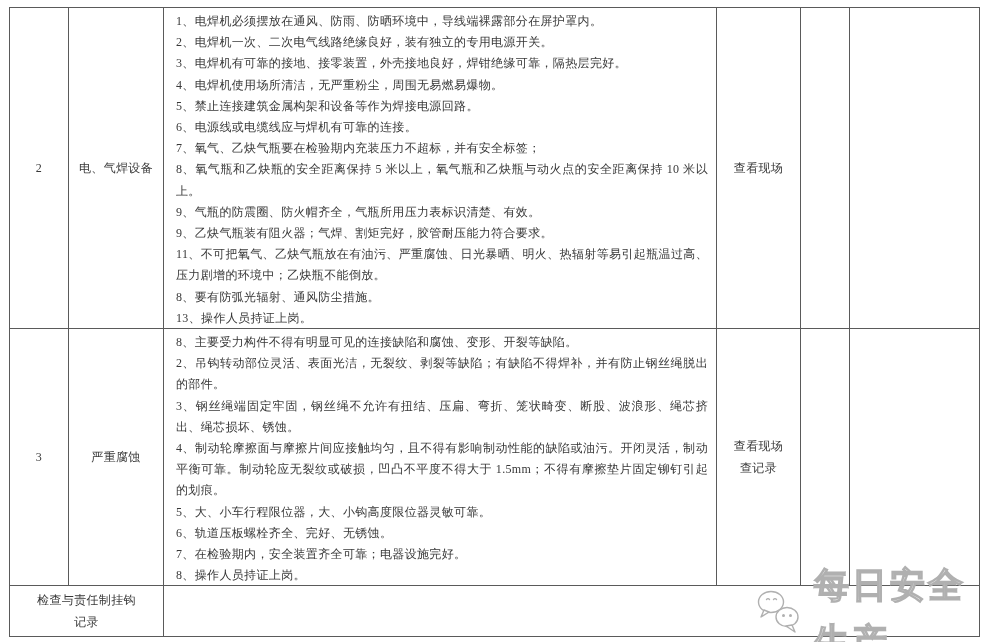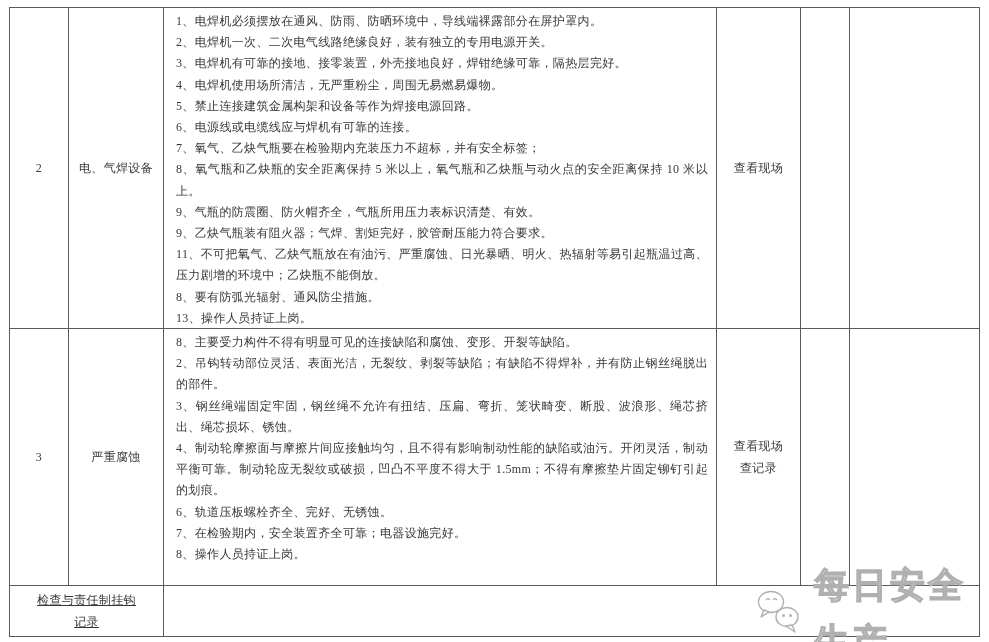--- a/index.html
+++ b/index.html
@@ -17,21 +17,21 @@
   }
   .cell{
     box-sizing:border-box;
     border-right:1px solid #5a5a5a;
     border-bottom:1px solid #5a5a5a;
     overflow:hidden;
     font-size:12px;
     letter-spacing:0.35px;
   }
   .cell.last-col{border-right:none;}
-  .cell.footer-row{border-bottom:none;text-decoration:underline;}
+  .cell.footer-row{border-bottom:none;}
   .cell-center{
     display:flex;flex-direction:column;align-items:center;justify-content:center;
     text-align:center;line-height:22px;
   }
   .cell-items{padding:3px 8px 0 12px;line-height:21.2px;text-align:justify;}
   .cell-items .ln{white-space:normal;}
   .f-label{grid-column:1 / 3;}
   .f-value{grid-column:3 / 7;}
   .watermark{
     position:absolute;left:756px;top:586px;height:56px;
@@ -77,20 +77,21 @@
     <div class="cell"></div>
     <div class="cell last-col"></div>
 
     <div class="cell cell-center">3</div>
     <div class="cell cell-center">严重腐蚀</div>
     <div class="cell cell-items">
         <div class="ln">8、主要受力构件不得有明显可见的连接缺陷和腐蚀、变形、开裂等缺陷。</div>
         <div class="ln">2、吊钩转动部位灵活、表面光洁，无裂纹、剥裂等缺陷；有缺陷不得焊补，并有防止钢丝绳脱出的部件。</div>
         <div class="ln">3、钢丝绳端固定牢固，钢丝绳不允许有扭结、压扁、弯折、笼状畸变、断股、波浪形、绳芯挤出、绳芯损坏、锈蚀。</div>
         <div class="ln">4、制动轮摩擦面与摩擦片间应接触均匀，且不得有影响制动性能的缺陷或油污。开闭灵活，制动平衡可靠。制动轮应无裂纹或破损，凹凸不平度不得大于 1.5mm；不得有摩擦垫片固定铆钉引起的划痕。</div>
+        <div class="ln">5、大、小车行程限位器，大、小钩高度限位器灵敏可靠。</div>
         <div class="ln">6、轨道压板螺栓齐全、完好、无锈蚀。</div>
         <div class="ln">7、在检验期内，安全装置齐全可靠；电器设施完好。</div>
         <div class="ln">8、操作人员持证上岗。</div>
       </div>
     <div class="cell cell-center">
         <div class="ln">查看现场</div>
         <div class="ln">查记录</div>
       </div>
     <div class="cell"></div>
     <div class="cell last-col"></div>

